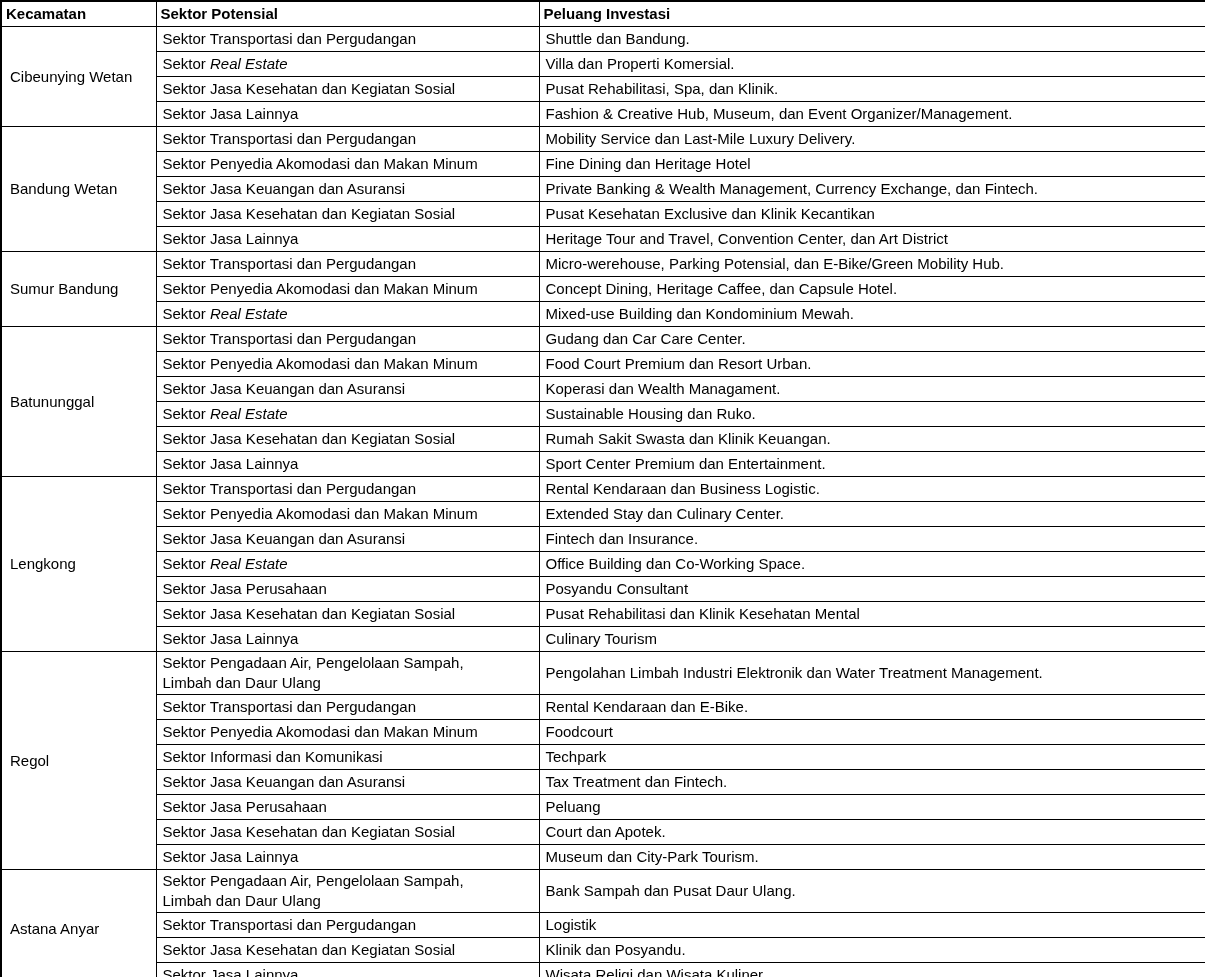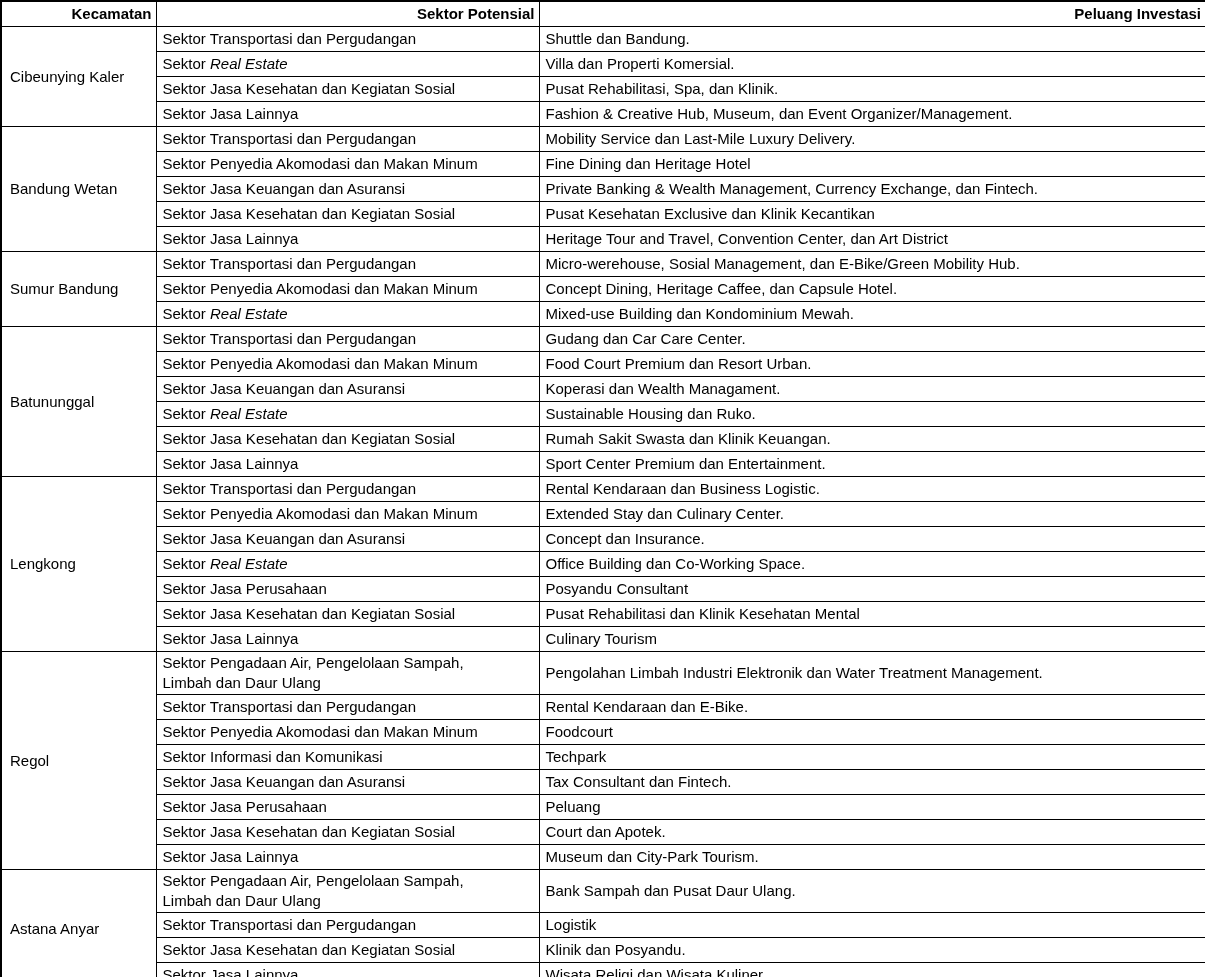--- a/index.html
+++ b/index.html
@@ -16,21 +16,21 @@
     border: 2px solid #000000;
   }
   .investment-table th,
   .investment-table td {
     border: 1px solid #000000;
     font-size: 15px;
     overflow: hidden;
   }
   .investment-table th {
     font-weight: bold;
-    text-align: right;
+    text-align: left;
     height: 22px;
     padding: 1px 4px;
     line-height: 20px;
   }
   .investment-table td {
     height: 22px;
     padding: 1px 6px;
     vertical-align: middle;
     line-height: 20px;
     text-align: left;
@@ -50,21 +50,21 @@
   </colgroup>
   <thead>
     <tr>
       <th>Kecamatan</th>
       <th>Sektor Potensial</th>
       <th>Peluang Investasi</th>
     </tr>
   </thead>
   <tbody>
       <tr>
-        <td class="kec" rowspan="4">Cibeunying Kaler</td>
+        <td class="kec" rowspan="4">Cibeunying Wetan</td>
         <td class="sector">Sektor Transportasi dan Pergudangan</td>
         <td class="opp">Shuttle dan Bandung.</td>
       </tr>
       <tr>
         <td class="sector">Sektor <i>Real Estate</i></td>
         <td class="opp">Villa dan Properti Komersial.</td>
       </tr>
       <tr>
         <td class="sector">Sektor Jasa Kesehatan dan Kegiatan Sosial</td>
         <td class="opp">Pusat Rehabilitasi, Spa, dan Klinik.</td>
@@ -90,21 +90,21 @@
         <td class="sector">Sektor Jasa Kesehatan dan Kegiatan Sosial</td>
         <td class="opp">Pusat Kesehatan Exclusive dan Klinik Kecantikan</td>
       </tr>
       <tr>
         <td class="sector">Sektor Jasa Lainnya</td>
         <td class="opp">Heritage Tour and Travel, Convention Center, dan Art District</td>
       </tr>
       <tr>
         <td class="kec" rowspan="3">Sumur Bandung</td>
         <td class="sector">Sektor Transportasi dan Pergudangan</td>
-        <td class="opp">Micro-werehouse, Sosial Management, dan E-Bike/Green Mobility Hub.</td>
+        <td class="opp">Micro-werehouse, Parking Potensial, dan E-Bike/Green Mobility Hub.</td>
       </tr>
       <tr>
         <td class="sector">Sektor Penyedia Akomodasi dan Makan Minum</td>
         <td class="opp">Concept Dining, Heritage Caffee, dan Capsule Hotel.</td>
       </tr>
       <tr>
         <td class="sector">Sektor <i>Real Estate</i></td>
         <td class="opp">Mixed-use Building dan Kondominium Mewah.</td>
       </tr>
       <tr>
@@ -136,21 +136,21 @@
         <td class="kec" rowspan="7">Lengkong</td>
         <td class="sector">Sektor Transportasi dan Pergudangan</td>
         <td class="opp">Rental Kendaraan dan Business Logistic.</td>
       </tr>
       <tr>
         <td class="sector">Sektor Penyedia Akomodasi dan Makan Minum</td>
         <td class="opp">Extended Stay dan Culinary Center.</td>
       </tr>
       <tr>
         <td class="sector">Sektor Jasa Keuangan dan Asuransi</td>
-        <td class="opp">Concept dan Insurance.</td>
+        <td class="opp">Fintech dan Insurance.</td>
       </tr>
       <tr>
         <td class="sector">Sektor <i>Real Estate</i></td>
         <td class="opp">Office Building dan Co-Working Space.</td>
       </tr>
       <tr>
         <td class="sector">Sektor Jasa Perusahaan</td>
         <td class="opp">Posyandu Consultant</td>
       </tr>
       <tr>
@@ -173,21 +173,21 @@
       <tr>
         <td class="sector">Sektor Penyedia Akomodasi dan Makan Minum</td>
         <td class="opp">Foodcourt</td>
       </tr>
       <tr>
         <td class="sector">Sektor Informasi dan Komunikasi</td>
         <td class="opp">Techpark</td>
       </tr>
       <tr>
         <td class="sector">Sektor Jasa Keuangan dan Asuransi</td>
-        <td class="opp">Tax Consultant dan Fintech.</td>
+        <td class="opp">Tax Treatment dan Fintech.</td>
       </tr>
       <tr>
         <td class="sector">Sektor Jasa Perusahaan</td>
         <td class="opp">Peluang</td>
       </tr>
       <tr>
         <td class="sector">Sektor Jasa Kesehatan dan Kegiatan Sosial</td>
         <td class="opp">Court dan Apotek.</td>
       </tr>
       <tr>

